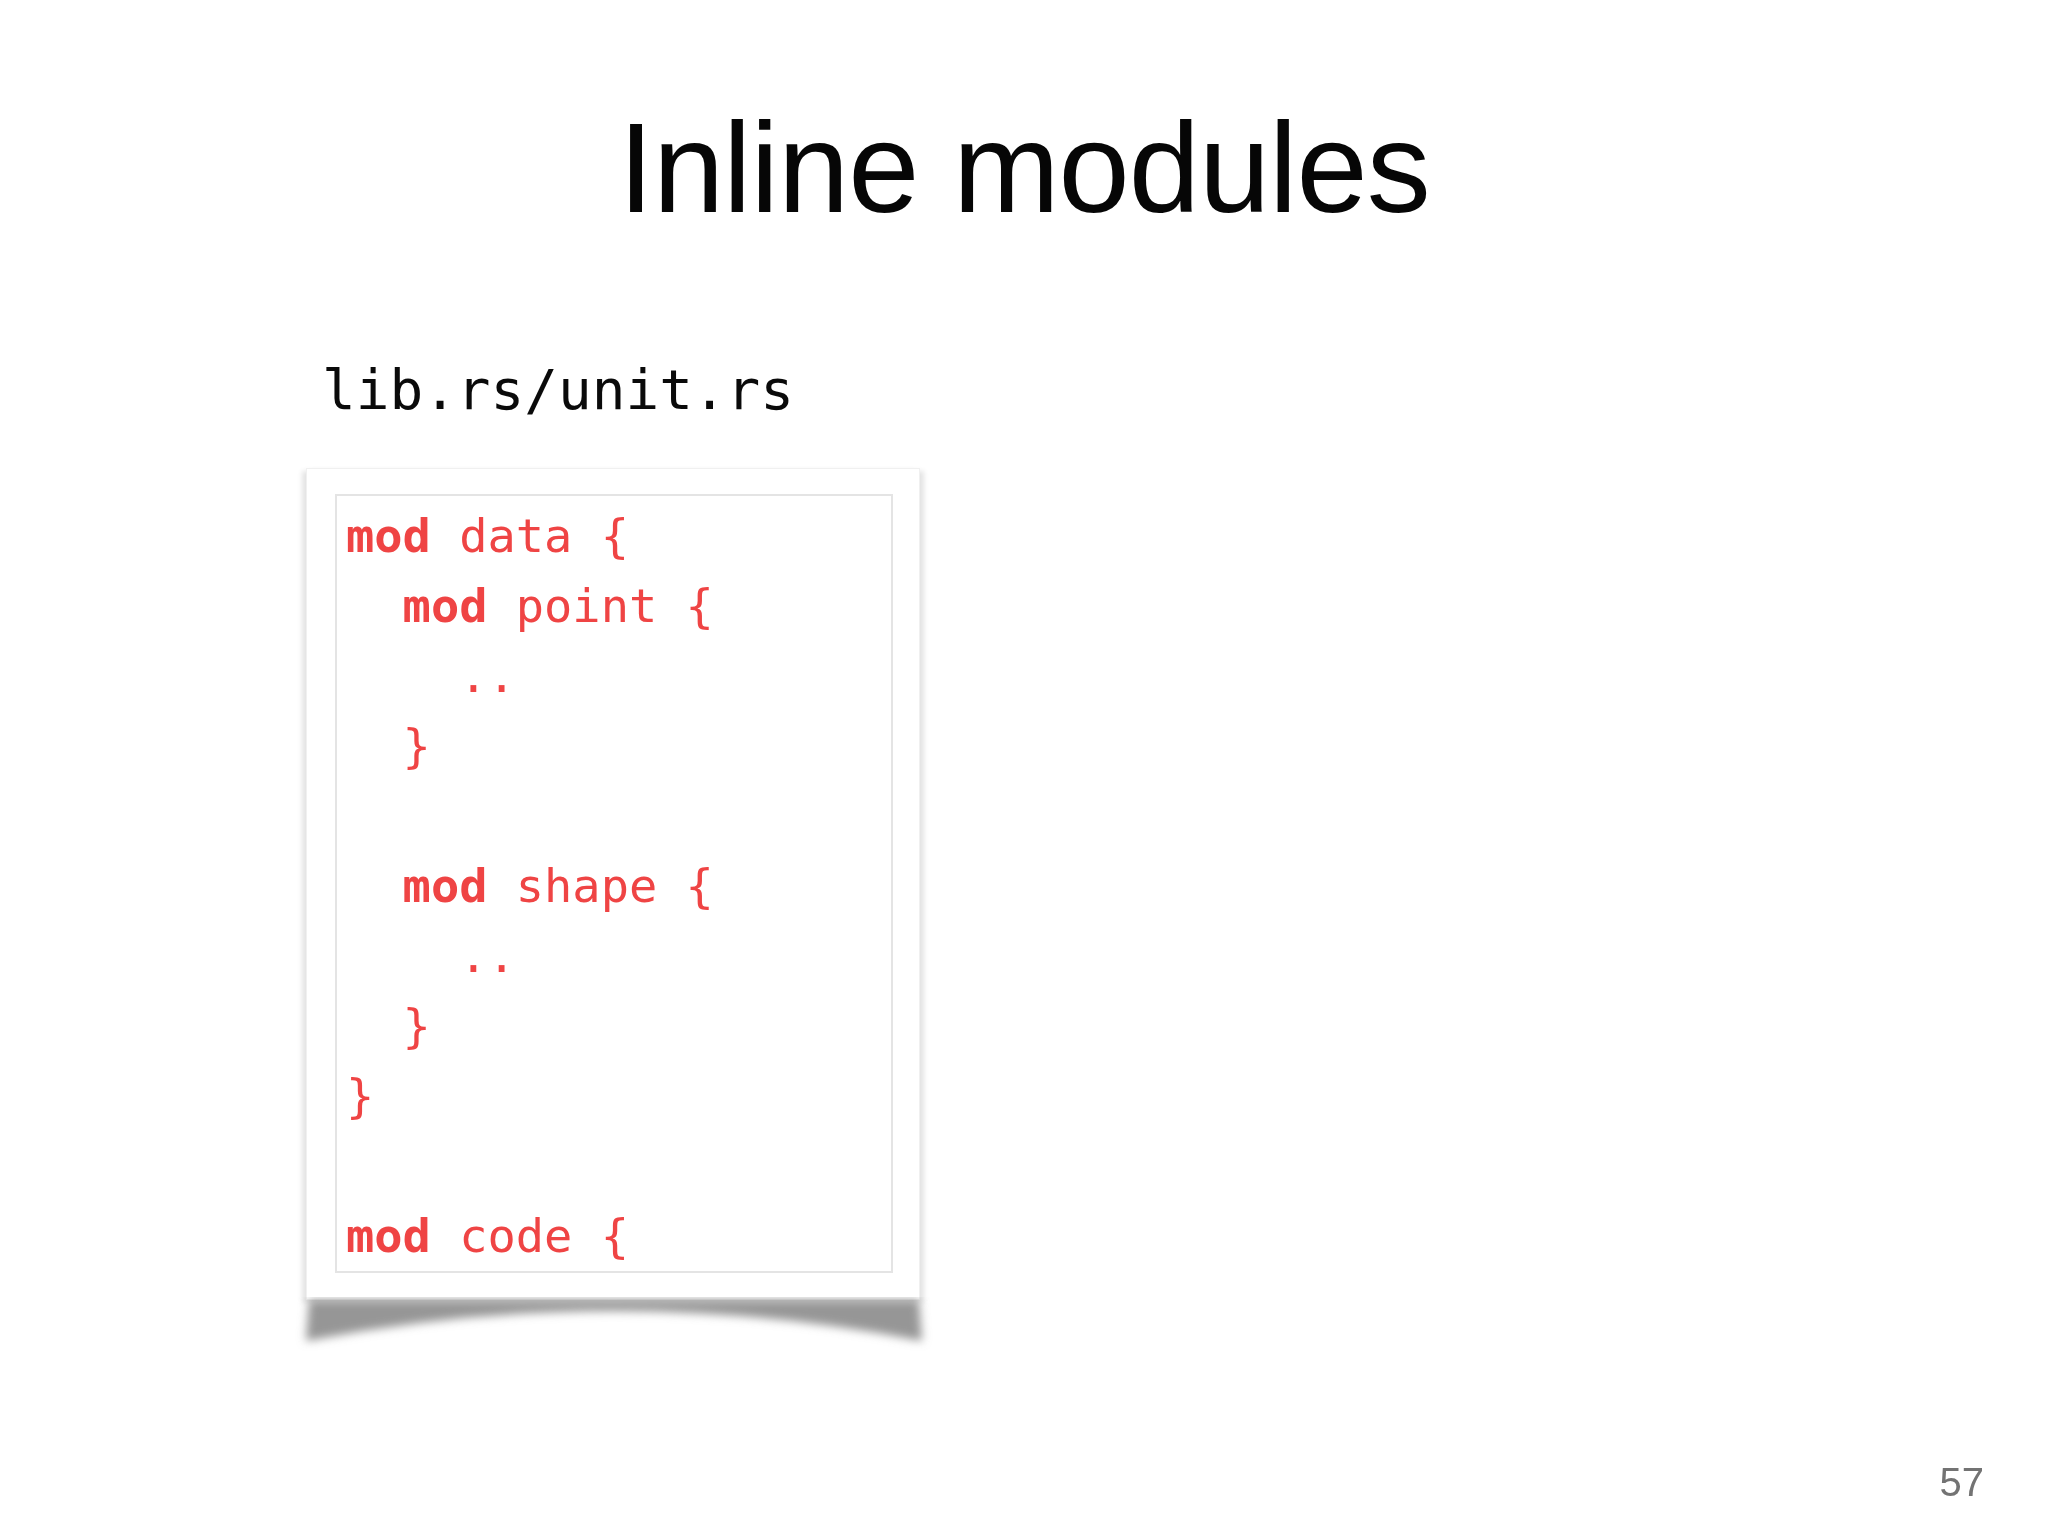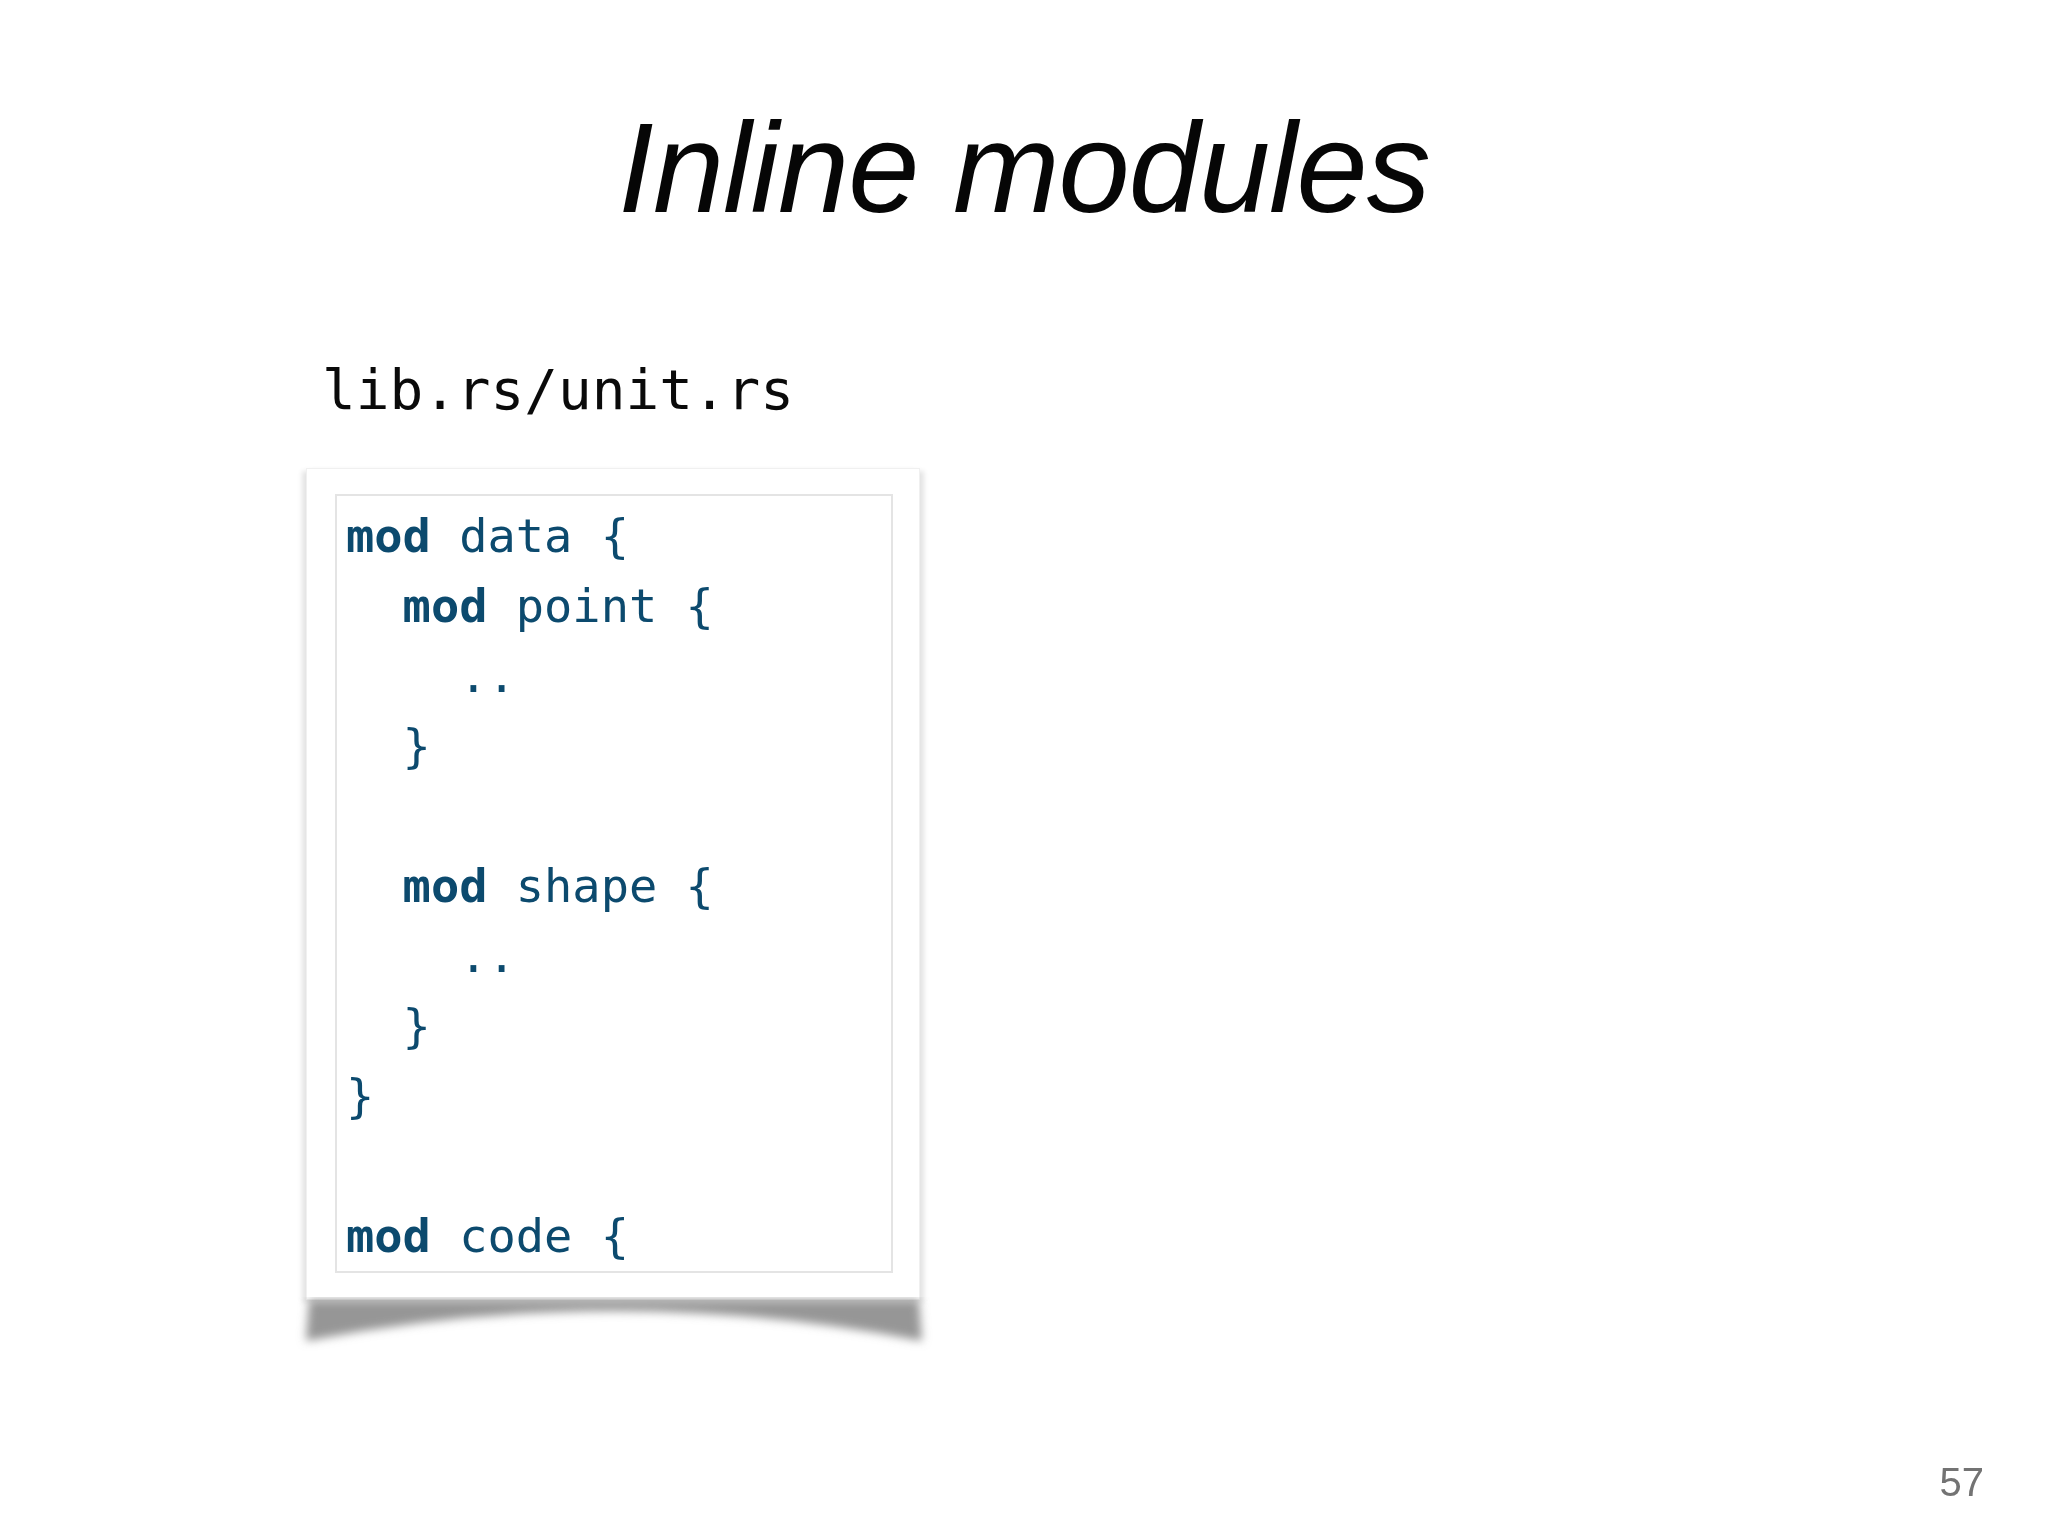--- a/index.html
+++ b/index.html
@@ -17,21 +17,20 @@
     position: absolute;
     top: 104px;
     left: 0;
     width: 100%;
     text-align: center;
     font-size: 128px;
     font-weight: 300;
     line-height: 1;
     letter-spacing: -1px;
     color: #060606;
-    font-style: italic;
   }
   .filename {
     position: absolute;
     left: 322px;
     top: 362px;
     font-family: "DejaVu Sans Mono", monospace;
     font-size: 56px;
     line-height: 1;
     color: #0a0a0a;
   }
@@ -53,21 +52,21 @@
     bottom: 26px;
     border: 2px solid #e4e4e4;
     background: #ffffff;
     overflow: hidden;
   }
   .code {
     font-family: "DejaVu Sans Mono", monospace;
     font-size: 47px;
     line-height: 70px;
     padding: 5px 0 0 9px;
-    color: #0c4a6e;
+    color: #ef4444;
   }
   .code-line { height: 70px; white-space: pre; }
   .code-line b { font-weight: bold; }
   .curl-shadow {
     position: absolute;
     left: -14px;
     top: 828px;
     width: 642px;
     height: 70px;
     pointer-events: none;

